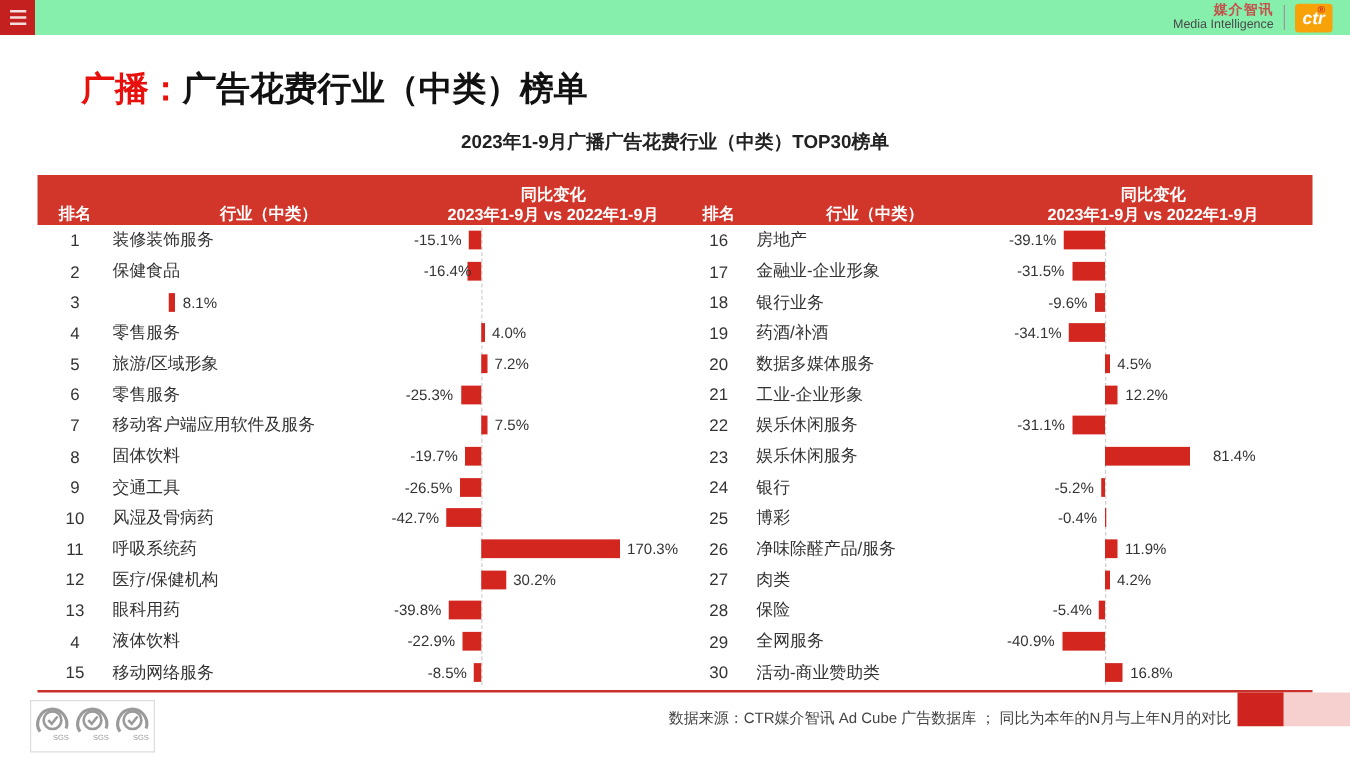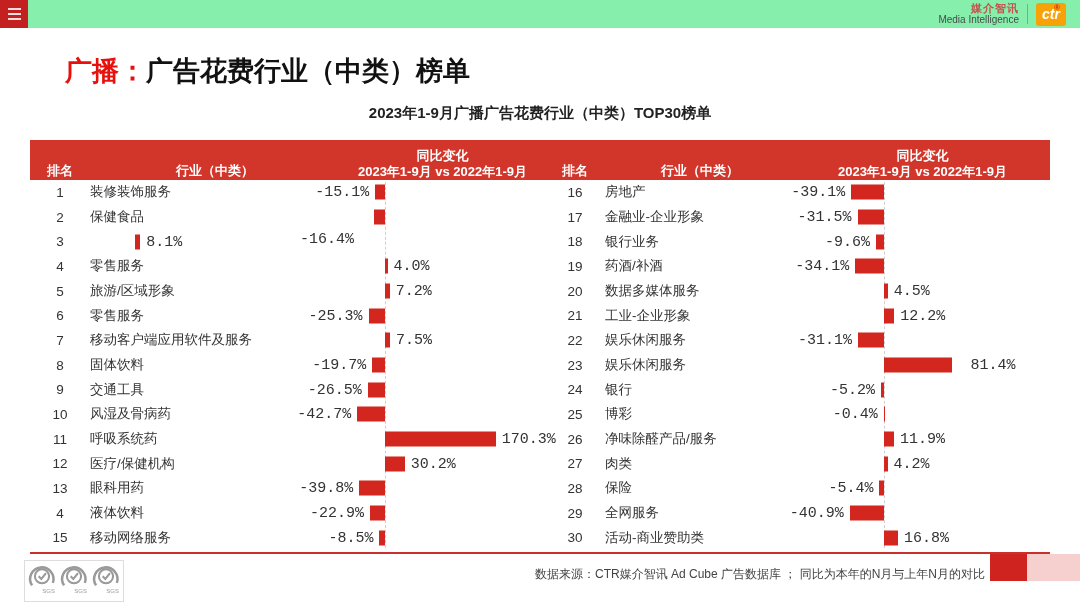--- a/index.html
+++ b/index.html
@@ -47,21 +47,21 @@
   .half.right .zero-line { left:339px; }
 
   .trow { flex:1; display:flex; align-items:center; font-size:13.5px; color:#333; }
   .rank { width:60px; text-align:center; }
   .industry { text-align:left; padding-right:0; color:#333; }
   .half.left .industry { width:250px; }
   .half.right .industry { width:190px; }
   .viz { flex:1; position:relative; height:100%; }
   .bar { position:absolute; top:50%; transform:translateY(-50%); height:15px; background:#D2261F; }
   .vlab { position:absolute; top:50%; transform:translateY(-50%);
-    font-size:15px; color:#333; white-space:nowrap;font-family:Liberation Mono, monospace; }
+    font-size:12px; color:#333; white-space:nowrap; }
 
   .table-bottom-line { position:absolute; left:30px; top:552px; width:1020px; height:2px; background:#C9302C; }
 
   
   .sgs-box { position:absolute; left:24px; top:560px; width:100px; height:42px;
     border:1px solid #ddd; display:flex; align-items:center; justify-content:space-around; padding:1px; }
   .sgs-item { width:30px; height:38px; display:flex; flex-direction:column; align-items:flex-end; }
   .sgs-item svg { display:block; }
   .sgs-label { font-size:6px; color:#9a9a9a; line-height:1; margin:-4px 2px 0 0; }
   .source-note { position:absolute; right:95px; top:566px; font-size:12px; color:#444; }
@@ -122,21 +122,21 @@
           <div class="viz">
             <div class="bar" style="width: 9.815px; left: 35.185px;"></div>
             <span class="vlab" style="right: 175.815px;">-15.1%</span>
           </div>
         </div>
         <div class="trow">
           <div class="rank">2</div>
           <div class="industry">保健食品</div>
           <div class="viz">
             <div class="bar" style="width: 10.66px; left: 34.34px;"></div>
-            <span class="vlab" style="right: 191px; margin-top: 22px;">-16.4%</span>
+            <span class="vlab" style="right: 168px;">-16.4%</span>
           </div>
         </div>
         <div class="trow">
           <div class="rank">3</div>
           <div class="viz">
             <div class="bar" style="width: 5.265px; left: 45px;"></div>
             <span class="vlab" style="left: 56.265px;">8.1%</span>
           </div>
         </div>
         <div class="trow">

